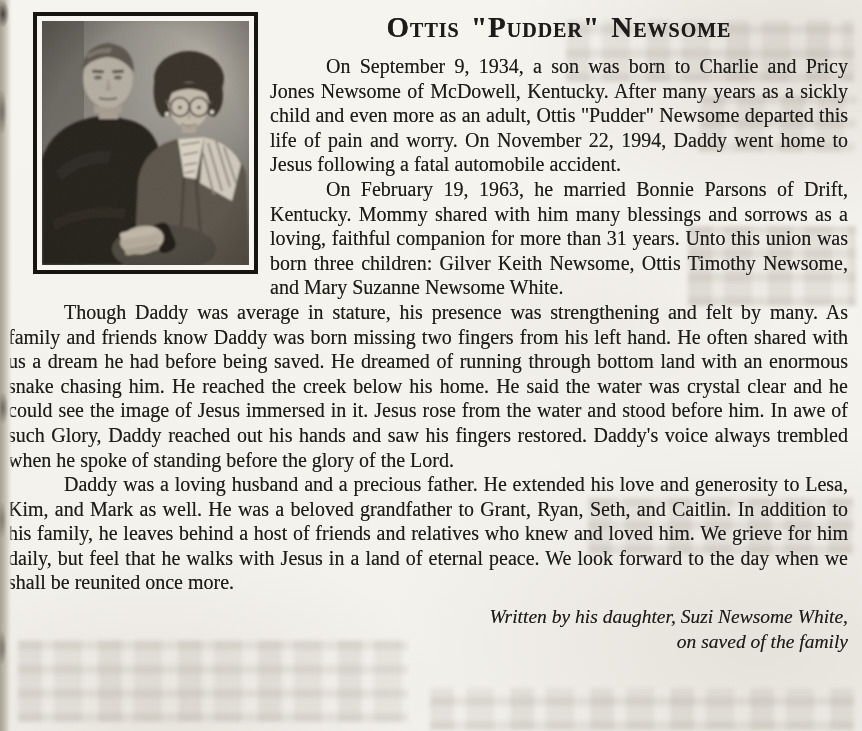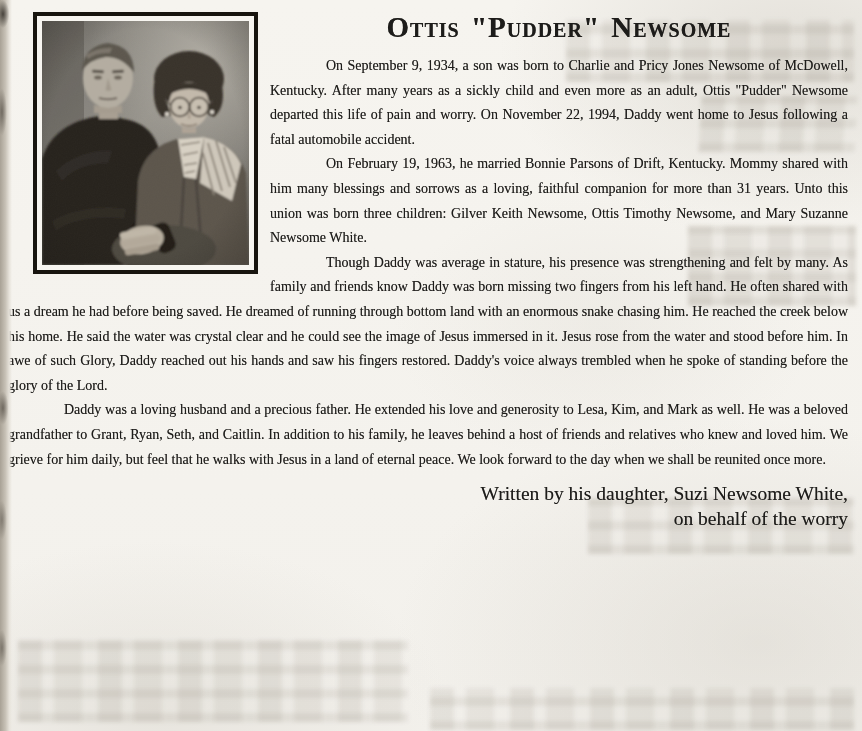--- a/index.html
+++ b/index.html
@@ -67,29 +67,30 @@
     letter-spacing: 1px;
     word-spacing: 3px;
     text-align: center;
     white-space: nowrap;
     text-shadow: 0 0 .5px rgba(25,24,20,.7);
   }
 
   p.body-par {
     margin: 0;
     text-indent: 56px;
-    font-size: 14px;
+    font-size: 20px;
     line-height: 24.6px;
     text-align: justify;
     text-shadow: 0 0 .4px rgba(25,24,20,.55);
   }
 
   .attribution {
     margin-top: 9px;
     text-align: right;
+    font-style: italic;
     font-size: 19.5px;
     line-height: 25px;
     text-shadow: 0 0 .4px rgba(25,24,20,.5);
   }
 </style>
 </head>
 <body>
 
 <div class="page">
 
@@ -198,17 +199,17 @@
 
     <h1 class="doc-title">Ottis "Pudder" Newsome</h1>
 
     <p class="body-par">On September 9, 1934, a son was born to Charlie and Pricy Jones Newsome of McDowell, Kentucky. After many years as a sickly child and even more as an adult, Ottis "Pudder" Newsome departed this life of pain and worry. On November 22, 1994, Daddy went home to Jesus following a fatal automobile accident.</p>
     <p class="body-par">On February 19, 1963, he married Bonnie Parsons of Drift, Kentucky. Mommy shared with him many blessings and sorrows as a loving, faithful companion for more than 31 years. Unto this union was born three children: Gilver Keith Newsome, Ottis Timothy Newsome, and Mary Suzanne Newsome White.</p>
     <p class="body-par">Though Daddy was average in stature, his presence was strengthening and felt by many. As family and friends know Daddy was born missing two fingers from his left hand. He often shared with us a dream he had before being saved. He dreamed of running through bottom land with an enormous snake chasing him. He reached the creek below his home. He said the water was crystal clear and he could see the image of Jesus immersed in it. Jesus rose from the water and stood before him. In awe of such Glory, Daddy reached out his hands and saw his fingers restored. Daddy's voice always trembled when he spoke of standing before the glory of the Lord.</p>
     <p class="body-par">Daddy was a loving husband and a precious father. He extended his love and generosity to Lesa, Kim, and Mark as well. He was a beloved grandfather to Grant, Ryan, Seth, and Caitlin. In addition to his family, he leaves behind a host of friends and relatives who knew and loved him. We grieve for him daily, but feel that he walks with Jesus in a land of eternal peace. We look forward to the day when we shall be reunited once more.</p>
 
     <div class="attribution">
       <div>Written by his daughter, Suzi Newsome White,</div>
-      <div>on behalf of the worry</div>
+      <div>on saved of the family</div>
     </div>
 
   </div>
 </div>
 
 </body></html>

